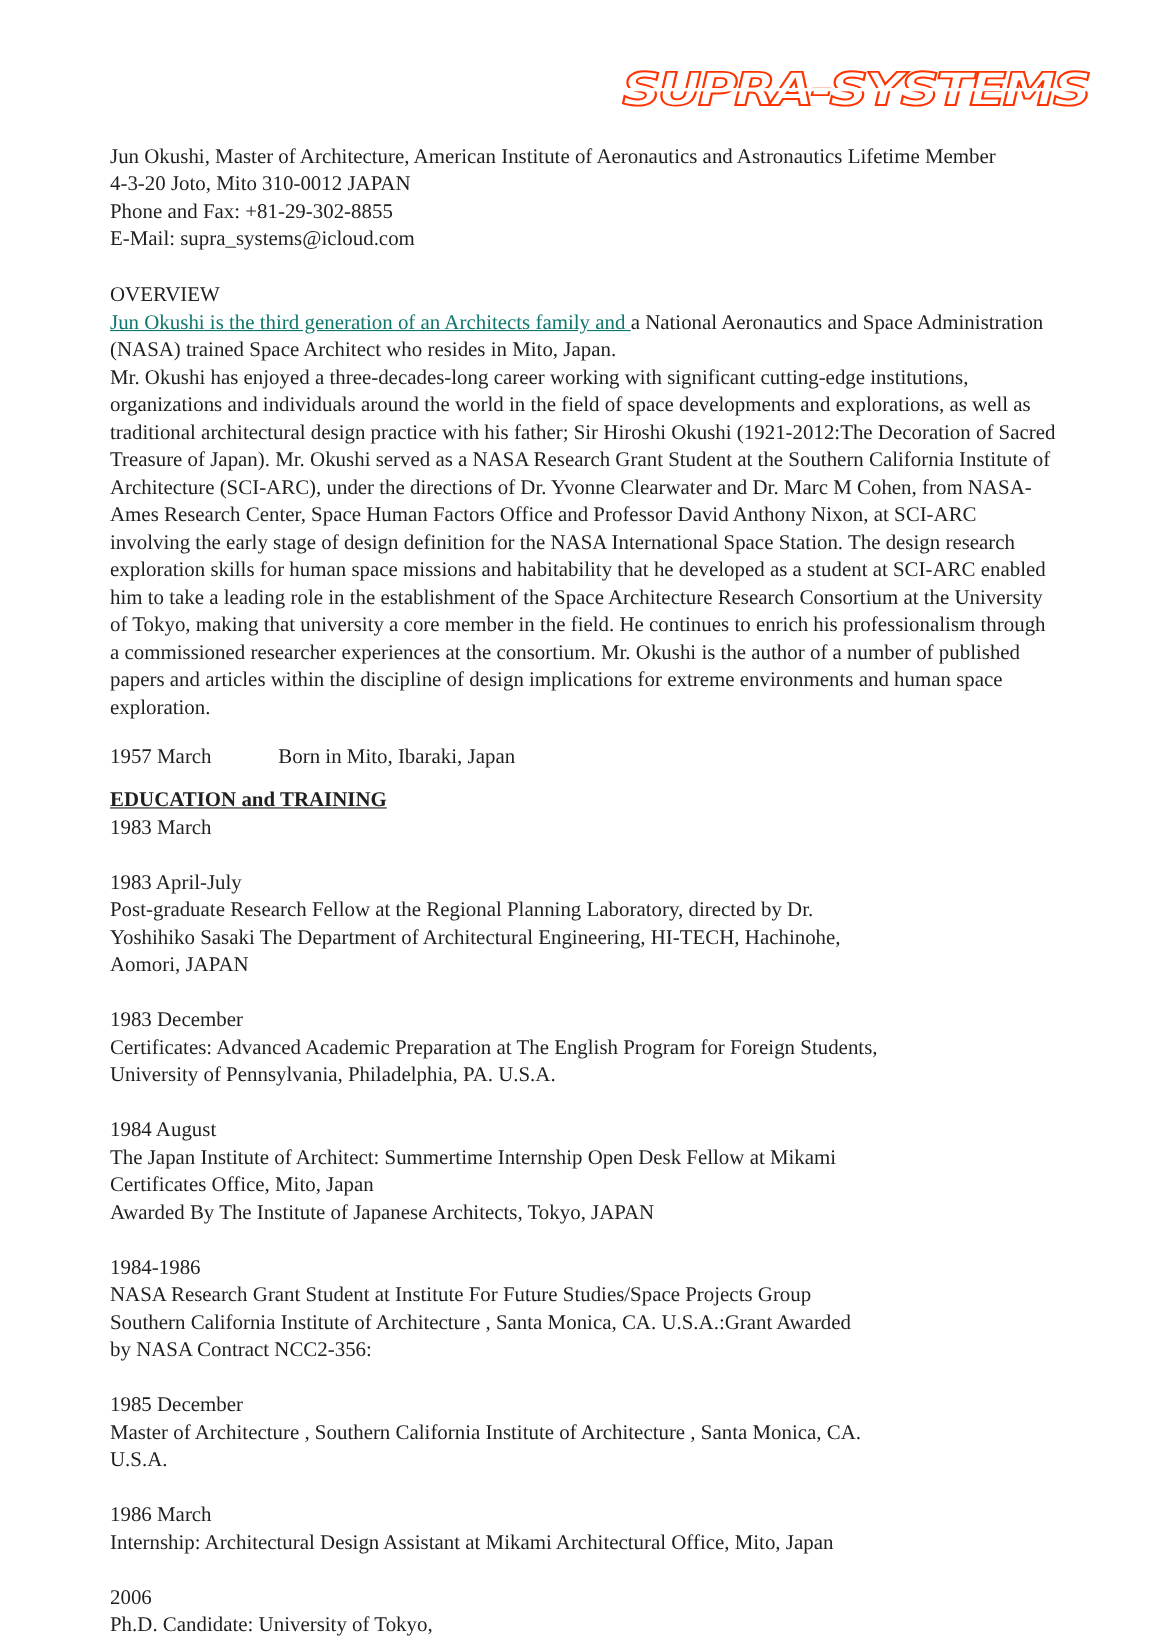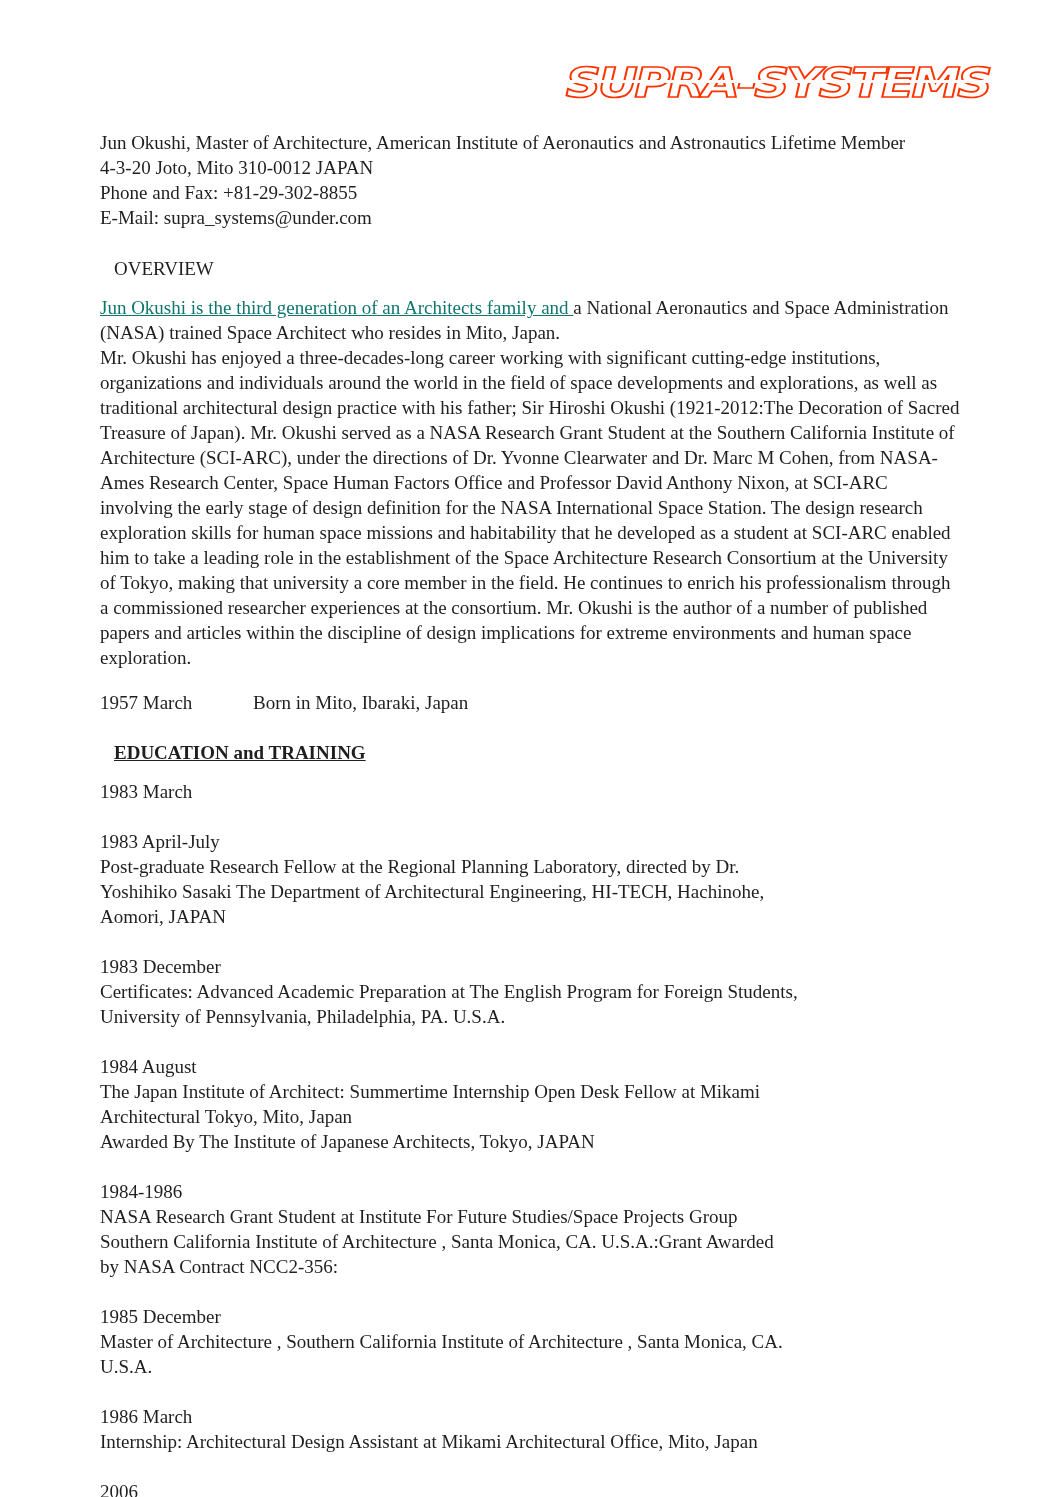--- a/index.html
+++ b/index.html
@@ -51,28 +51,28 @@
   .content {
     position: absolute;
     top: 0;
     left: 100px;
     width: 860px;
     padding-top: 130px;
     font-size: 19px;
     line-height: 25px;
   }
   .header-block { margin-bottom: 26px; }
-  .section-heading { margin: 14px; }
+  .section-heading { margin: 0; }
   .underlined { text-decoration: underline; font-weight: bold; }
   .para { margin: 0; }
   .gray { color: #0f766e; text-decoration: underline; }
   .entry { display: flex; }
   .entry .date { width: 153px; flex-shrink: 0; }
   .entry .desc { flex: 1; }
-  .birth-entry { margin-top: 20px; margin-bottom: 25px; }
+  .birth-entry { margin-top: 20px; margin-bottom: 14px; }
   .edu-entry { margin-bottom: 25px; flex-direction: column; }
   .page-number {
     margin-top: 25px;
     text-align: center;
     font-family: "DejaVu Sans", sans-serif;
     font-size: 20px;
     letter-spacing: 2px;
     color: #3a3a3a;
   }
 </style>
@@ -84,21 +84,21 @@
   <div class="logo">
     <span class="logo-text">SUPRA-SYSTEMS</span>
   </div>
 
   <div class="content">
 
     <div class="header-block">
       <div>Jun Okushi, Master of Architecture, American Institute of Aeronautics and Astronautics Lifetime Member</div>
       <div>4-3-20 Joto, Mito 310-0012 JAPAN</div>
       <div>Phone and Fax: +81-29-302-8855</div>
-      <div>E-Mail: supra_systems@under.com</div>
+      <div>E-Mail: supra_systems@icloud.com</div>
     </div>
 
     <div class="section-heading">OVERVIEW</div>
 
     <p class="para"><span class="gray">Jun Okushi is the third generation of an Architects family and </span><span>a National Aeronautics and Space Administration (NASA) trained Space Architect who resides in Mito, Japan.</span></p>
 
     <p class="para">Mr. Okushi has enjoyed a three-decades-long career working with significant cutting-edge institutions, organizations and individuals around the world in the field of space developments and explorations, as well as traditional architectural design practice with his father; Sir Hiroshi Okushi (1921-2012:The Decoration of Sacred Treasure of Japan). Mr. Okushi served as a NASA Research Grant Student at the Southern California Institute of Architecture (SCI-ARC), under the directions of Dr. Yvonne Clearwater and Dr. Marc M Cohen, from NASA-Ames Research Center, Space Human Factors Office and Professor David Anthony Nixon, at SCI-ARC involving the early stage of design definition for the NASA International Space Station. The design research exploration skills for human space missions and habitability that he developed as a student at SCI-ARC enabled him to take a leading role in the establishment of the Space Architecture Research Consortium at the University of Tokyo, making that university a core member in the field. He continues to enrich his professionalism through a commissioned researcher experiences at the consortium. Mr. Okushi is the author of a number of published papers and articles within the discipline of design implications for extreme environments and human space exploration.</p>
 
     <div class="entry birth-entry">
       <div class="date">1957 March</div>
@@ -125,21 +125,21 @@
       <div class="desc">
         <div>Certificates: Advanced Academic Preparation at The English Program for Foreign Students,</div>
         <div>University of Pennsylvania, Philadelphia, PA. U.S.A.</div>
       </div>
     </div>
 
     <div class="entry edu-entry">
       <div class="date">1984 August</div>
       <div class="desc">
         <div>The Japan Institute of Architect: Summertime Internship Open Desk Fellow at Mikami</div>
-        <div>Architectural Tokyo, Mito, Japan</div>
+        <div>Certificates Office, Mito, Japan</div>
         <div>Awarded By The Institute of Japanese Architects, Tokyo, JAPAN</div>
       </div>
     </div>
 
     <div class="entry edu-entry">
       <div class="date">1984-1986</div>
       <div class="desc">
         <div>NASA Research Grant Student at Institute For Future Studies/Space Projects Group</div>
         <div>Southern California Institute of Architecture , Santa Monica, CA. U.S.A.:Grant Awarded</div>
         <div>by NASA Contract NCC2-356:</div>

